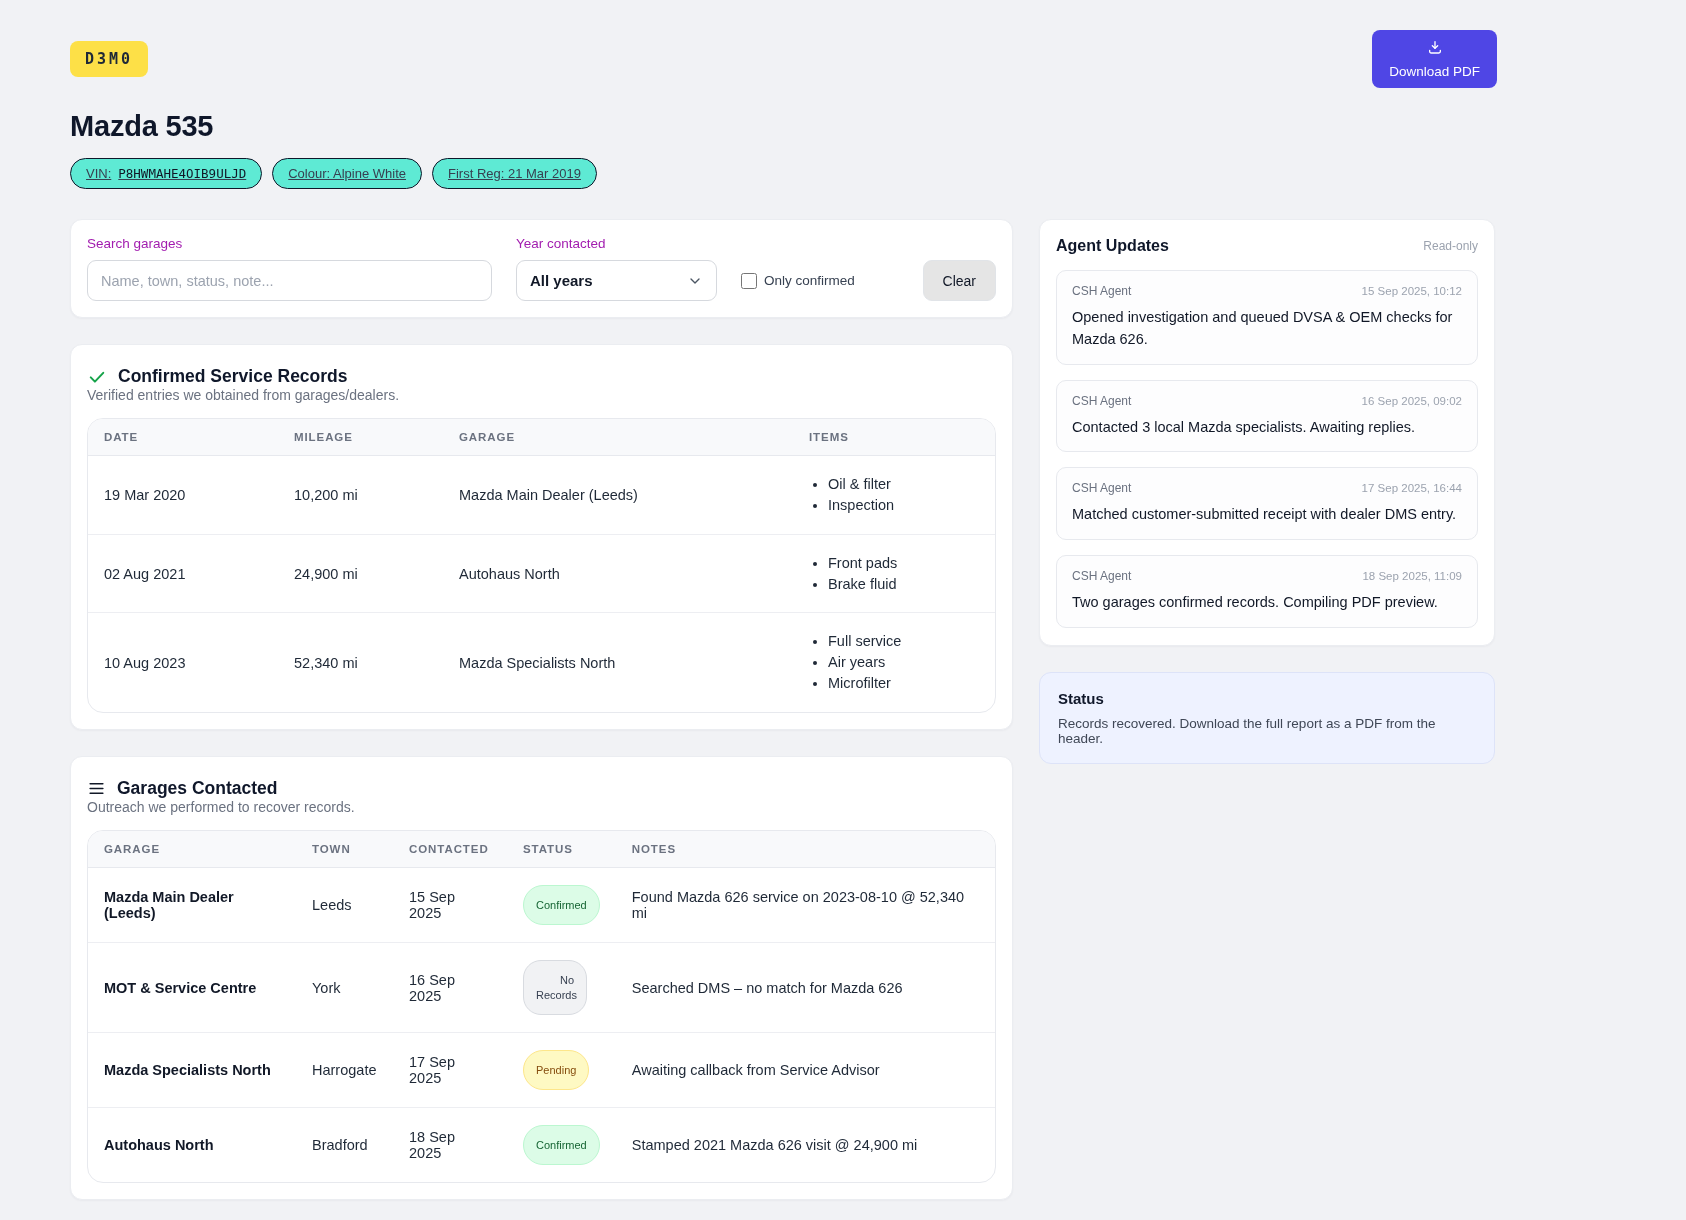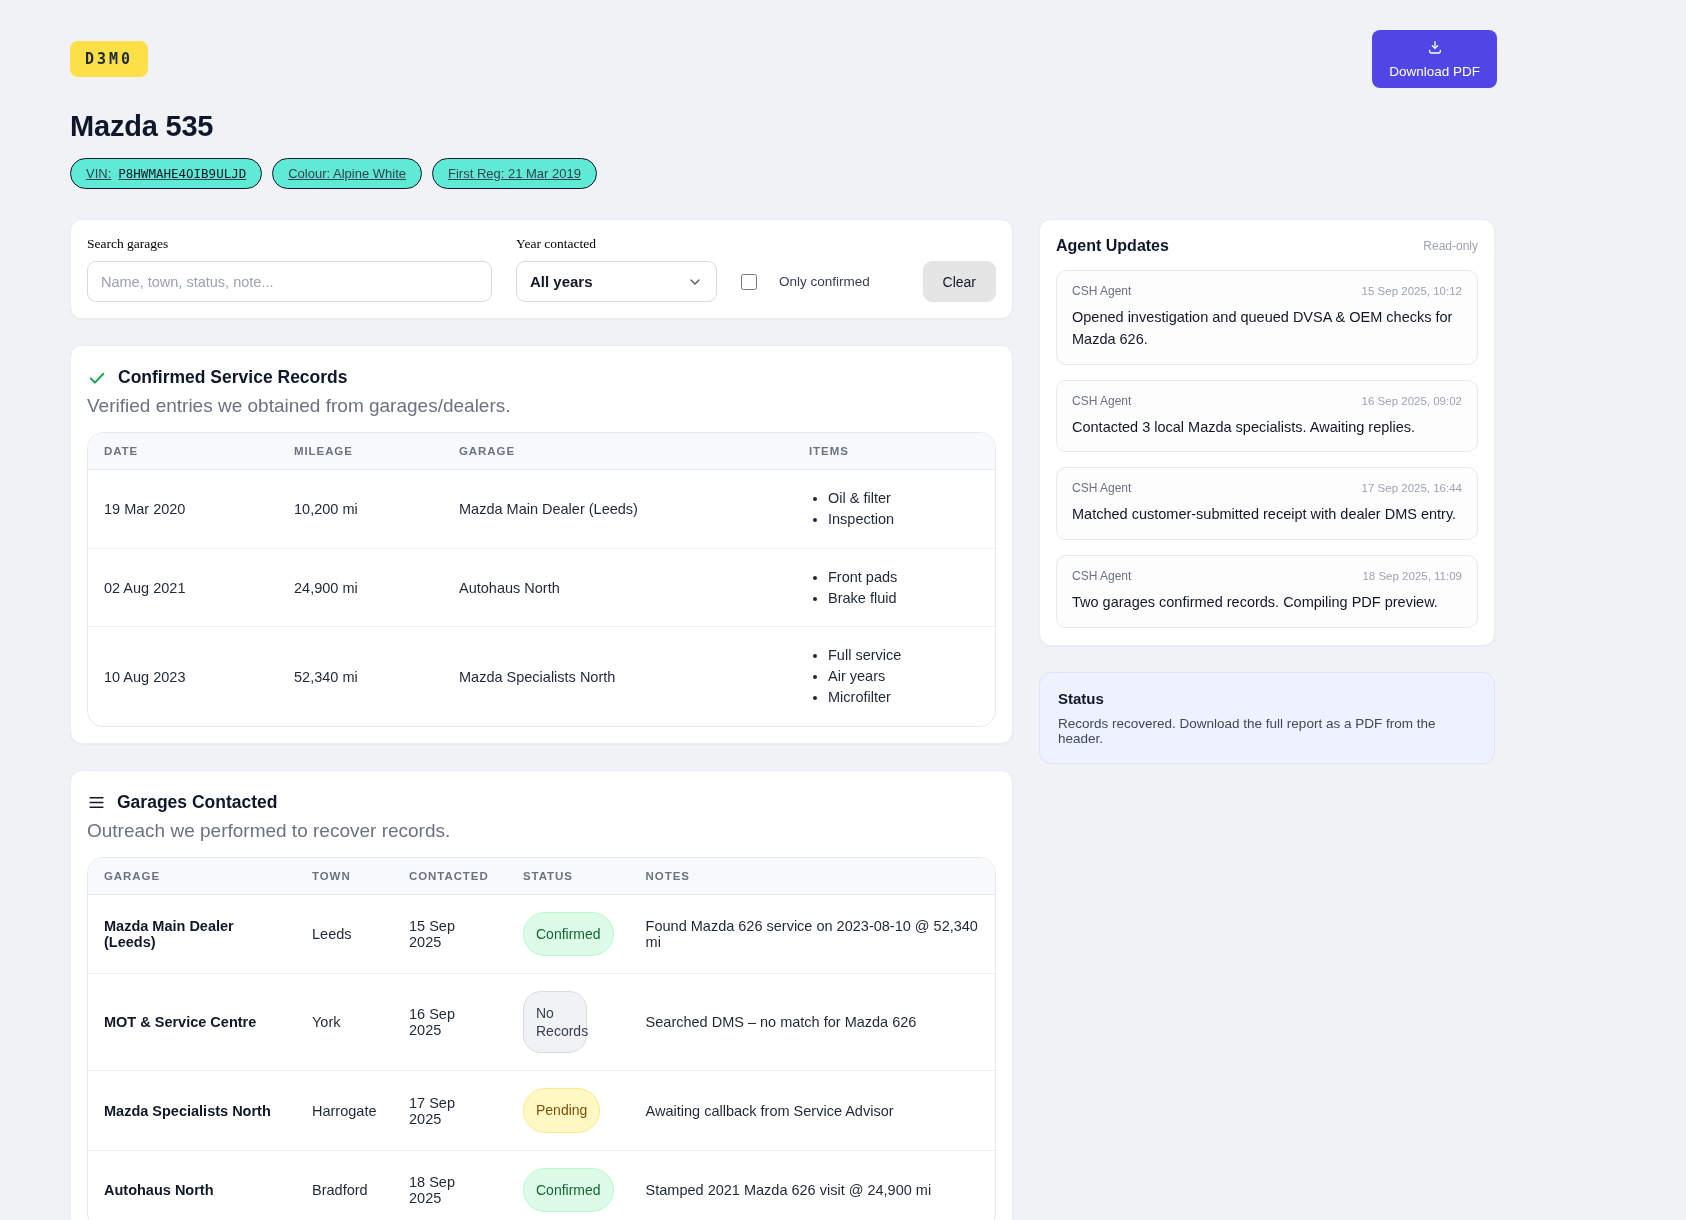--- a/index.html
+++ b/index.html
@@ -38,62 +38,62 @@
   
   .layout { display:grid; grid-template-columns:943px 456px; gap:26px; margin-top:30px; align-items:start; }
   .left-col { display:flex; flex-direction:column; gap:26px; }
   .card {
     background:#fff; border:1px solid #ebedf1; border-radius:12px;
     box-shadow:0 1px 2px rgba(16,24,40,.04);
   }
 
   
   .filter-card { padding:16px; display:flex; align-items:flex-end; gap:24px; }
-  .field-label { display:block; font-size:13.5px; color:#000000; margin-bottom:9px;font-family:Liberation Serif, serif; }
+  .field-label { display:block; font-size:13.5px; color:#a21caf; margin-bottom:9px; }
   .text-input {
     width:405px; height:41px; border:1px solid #d6d9de; border-radius:9px;
     padding:0 13px; font-size:14.5px; font-family:"Liberation Sans", sans-serif; color:#111827; outline:none; background:#fff;
   }
   .text-input::placeholder { color:#9ca3af; }
   .select {
     width:201px; height:41px; border:1px solid #d6d9de; border-radius:9px;
     padding:0 13px; display:flex; align-items:center; justify-content:space-between;
     font-size:15px; font-weight:600; color:#111827; background:#fff; cursor:pointer;
   }
-  .checkbox-group { display:flex; align-items:center; gap:22px; height:41px; font-size:13.5px; color:#374151; }
+  .checkbox-group { display:flex; align-items:center; gap:7px; height:41px; font-size:13.5px; color:#374151; }
   .checkbox-group input { width:16px; height:16px; accent-color:var(--accent,#4f46e5); }
   .clear-btn {
     margin-left:auto; height:41px; padding:0 19px;
     background:#e5e5e5; border:1px solid #e1e4e8; border-radius:9px;
     font-size:14px; color:#111827; font-family:"Liberation Sans", sans-serif; cursor:pointer;
   }
 
   
   .section-card { padding:21px 16px 16px; }
   .section-head { display:flex; align-items:center; gap:11px; }
   .section-title { font-size:17.5px; font-weight:700; color:#0f172a; }
-  .section-sub { font-size:19px; color:#6b7280; margin-top:7px; }
+  .section-sub { font-size:14px; color:#6b7280; margin-top:0; }
   .icon { display:inline-flex; align-items:center; justify-content:center; }
 
   
   .table-wrap { border:1px solid #e7e9ee; border-radius:16px; overflow:hidden; margin-top:15px; }
   table { width:100%; border-collapse:separate; border-spacing:0; font-size:14.5px; }
   thead th {
     background:#f8f9fb; font-size:11.5px; letter-spacing:.08em; color:#6b7280;
     font-weight:700; text-align:left; padding:12px 16px; border-bottom:1px solid #e7e9ee;
   }
   tbody td { padding:17px 16px; border-bottom:1px solid #edeef2; vertical-align:middle; color:#1f2937; }
   tbody tr:last-child td { border-bottom:none; }
   .cell-strong { font-weight:600; color:#111827; }
   .items-list { list-style:disc; padding-left:19px; color:#1f2937; }
   .items-list li { margin:2px 0; line-height:1.3; }
 
   .pill {
-    display:inline-block; font-size:14px; font-weight:500;
-    padding:12px 12px; border-radius:999px; line-height:1.3; text-align:left;
+    display:inline-block; font-size:11px; font-weight:500;
+    padding:12px 12px; border-radius:999px; line-height:1.3; text-align:right;
   }
   .pill-confirmed { background:var(--confirmed-bg,#dcfce7); color:var(--confirmed-text,#166534); border:1px solid #bbf7d0; }
   .pill-none { background:#f1f2f4; color:#374151; border:1px solid #d8dbe0; max-width:64px; border-radius:18px; }
   .pill-pending { background:var(--pending-bg,#fef9c3); color:var(--pending-text,#854d0e); border:1px solid #fde68a; }
 
   
   .agent-card { padding:17px 16px; }
   .agent-head { display:flex; justify-content:space-between; align-items:center; }
   .agent-title { font-size:16px; font-weight:700; color:#0f172a; }
   .readonly { font-size:12px; color:#9ca3af; }

